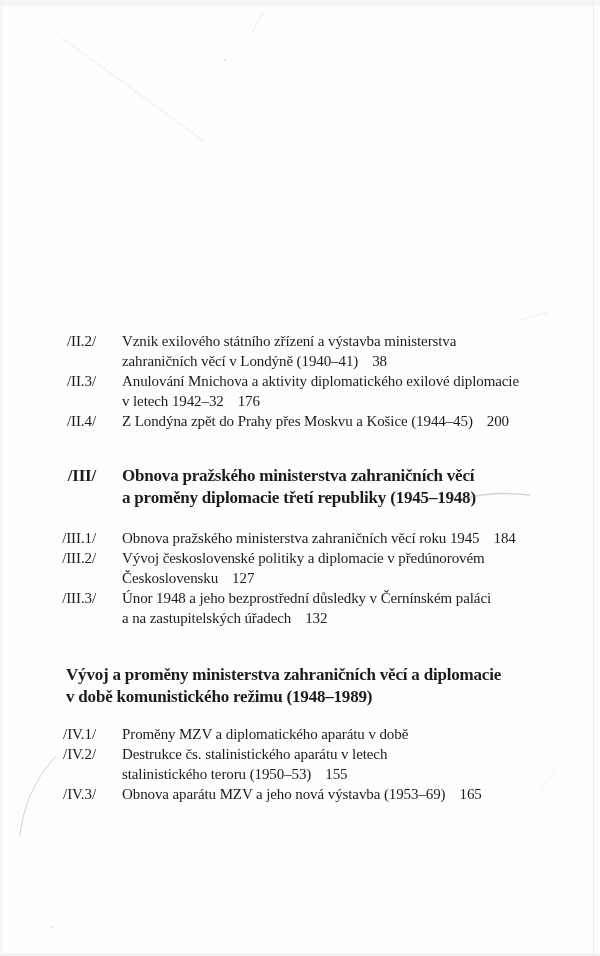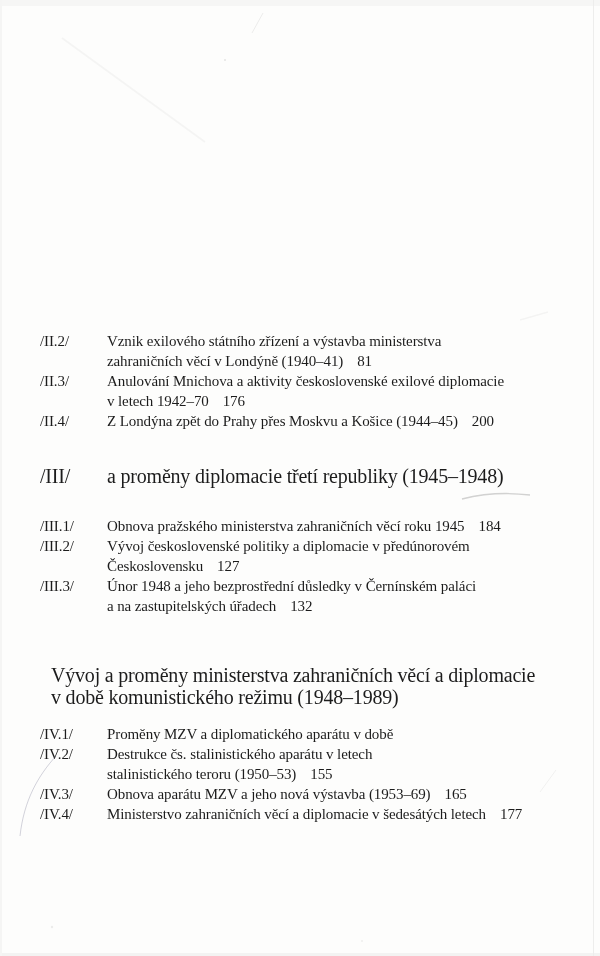--- a/index.html
+++ b/index.html
@@ -32,30 +32,30 @@
   }
   .entry {
     display: flex;
     font-size: 15px;
     line-height: 20px;
     letter-spacing: -0.1px;
   }
   .entry .num {
     width: 56px;
     min-width: 56px;
-    text-align: left;
+    text-align: right;
     white-space: nowrap;
   }
   .entry .body {
-    margin-left: 11px;
+    margin-left: 26px;
     white-space: nowrap;
   }
   .heading {
-    font-weight: normal;
-    font-size: 20px;
+    font-weight: bold;
+    font-size: 17px;
     line-height: 22px;
     letter-spacing: -0.2px;
   }
   .heading .num {
     width: 56px;
     min-width: 56px;
   }
   .pg {
     margin-left: 14px;
   }
@@ -73,48 +73,49 @@
   <div class="edge-top"></div>
   <div class="edge-bottom"></div>
   <div class="edge-left"></div>
   <div class="edge-right"></div>
 
   <div class="block" style="top:331px">
     <div class="entry">
       <div class="num">/II.2/</div>
       <div class="body">
         <div class="line"><span>Vznik exilového státního zřízení a výstavba ministerstva</span></div>
-        <div class="line"><span>zahraničních věcí v Londýně (1940–41)</span><span class="pg">81</span></div>
+        <div class="line"><span>zahraničních věcí v Londýně (1940–41)</span><span class="pg">38</span></div>
       </div>
     </div>
     <div class="entry">
       <div class="num">/II.3/</div>
       <div class="body">
-        <div class="line"><span>Anulování Mnichova a aktivity československé exilové diplomacie</span></div>
-        <div class="line"><span>v letech 1942–70</span><span class="pg">176</span></div>
+        <div class="line"><span>Anulování Mnichova a aktivity diplomatického exilové diplomacie</span></div>
+        <div class="line"><span>v letech 1942–32</span><span class="pg">176</span></div>
       </div>
     </div>
     <div class="entry">
       <div class="num">/II.4/</div>
       <div class="body">
         <div class="line"><span>Z Londýna zpět do Prahy přes Moskvu a Košice (1944–45)</span><span class="pg">200</span></div>
       </div>
     </div>
   </div>
 
   <div class="block" style="top:465px">
     <div class="entry heading">
       <div class="num">/III/</div>
       <div class="body">
+        <div class="line"><span>Obnova pražského ministerstva zahraničních věcí</span></div>
         <div class="line"><span>a proměny diplomacie třetí republiky (1945–1948)</span></div>
       </div>
     </div>
   </div>
 
-  <div class="block" style="top:516px">
+  <div class="block" style="top:528px">
     <div class="entry">
       <div class="num">/III.1/</div>
       <div class="body">
         <div class="line"><span>Obnova pražského ministerstva zahraničních věcí roku 1945</span><span class="pg">184</span></div>
       </div>
     </div>
     <div class="entry">
       <div class="num">/III.2/</div>
       <div class="body">
         <div class="line"><span>Vývoj československé politiky a diplomacie v předúnorovém</span></div>
@@ -152,26 +153,20 @@
         <div class="line"><span>Destrukce čs. stalinistického aparátu v letech</span></div>
         <div class="line"><span>stalinistického teroru (1950–53)</span><span class="pg">155</span></div>
       </div>
     </div>
     <div class="entry">
       <div class="num">/IV.3/</div>
       <div class="body">
         <div class="line"><span>Obnova aparátu MZV a jeho nová výstavba (1953–69)</span><span class="pg">165</span></div>
       </div>
     </div>
-    <div class="entry">
-      <div class="num">/IV.4/</div>
-      <div class="body">
-        <div class="line"><span>Ministerstvo zahraničních věcí a diplomacie v šedesátých letech</span><span class="pg">177</span></div>
-      </div>
-    </div>
   </div>
 
   <svg class="artifacts" width="600" height="956" viewBox="0 0 600 956">
 
     <path d="M62,38 L205,142" stroke="rgba(0,0,0,0.035)" stroke-width="2" fill="none"></path>
 
     <path d="M252,33 L263,13" stroke="rgba(0,0,0,0.07)" stroke-width="1" fill="none"></path>
 
     <path d="M462,499 C482,494 505,492 530,495" stroke="rgba(130,130,130,0.35)" stroke-width="1.4" fill="none"></path>
 

